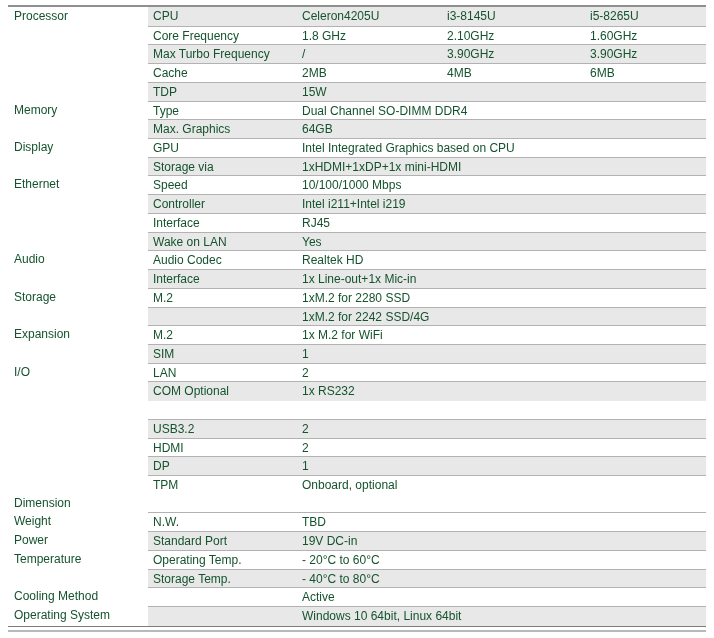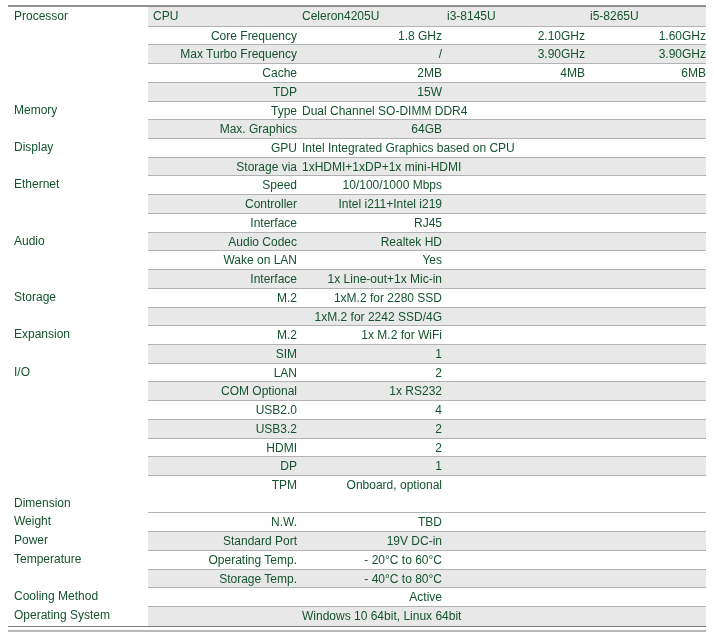--- a/index.html
+++ b/index.html
@@ -45,21 +45,21 @@
     background: #ffffff;
     overflow: visible;
   }
   .band {
     display: grid;
     grid-template-columns: 149px 145px 143px 1fr;
     box-sizing: border-box;
     background: #ffffff;
   }
   .row:nth-child(odd) .band { background: #e8e8e8; }
-  .row + .row .band { border-top: 1px solid #b2b2b2; text-align: right; }
+  .row + .row .band { border-top: 1px solid #b2b2b2; }
   .band > div {
     padding-left: 5px;
     overflow: visible;
   }
   .band .spec { overflow: hidden; text-overflow: clip; }
 </style>
 </head>
 <body>
 
 <div class="spec-table">
@@ -166,40 +166,40 @@
       <div class="row">
     <div class="cat"></div>
     <div class="band">
       <div class="spec">Interface</div>
       <div class="val">RJ45</div>
       <div class="val"></div>
       <div class="val"></div>
     </div>
   </div>
       <div class="row">
+    <div class="cat"></div>
+    <div class="band">
+      <div class="spec">Wake on LAN</div>
+      <div class="val">Yes</div>
+      <div class="val"></div>
+      <div class="val"></div>
+    </div>
+  </div>
+      <div class="row">
     <div class="cat">Audio</div>
     <div class="band">
       <div class="spec">Audio Codec</div>
       <div class="val">Realtek HD</div>
       <div class="val"></div>
       <div class="val"></div>
     </div>
   </div>
       <div class="row">
     <div class="cat"></div>
     <div class="band">
-      <div class="spec">Wake on LAN</div>
-      <div class="val">Yes</div>
-      <div class="val"></div>
-      <div class="val"></div>
-    </div>
-  </div>
-      <div class="row">
-    <div class="cat"></div>
-    <div class="band">
       <div class="spec">Interface</div>
       <div class="val">1x Line-out+1x Mic-in</div>
       <div class="val"></div>
       <div class="val"></div>
     </div>
   </div>
       <div class="row">
     <div class="cat">Storage</div>
     <div class="band">
       <div class="spec">M.2</div>
@@ -248,26 +248,20 @@
     <div class="cat"></div>
     <div class="band">
       <div class="spec">COM Optional</div>
       <div class="val">1x RS232</div>
       <div class="val"></div>
       <div class="val"></div>
     </div>
   </div>
       <div class="row">
     <div class="cat"></div>
-    <div class="band">
-      <div class="spec">USB2.0</div>
-      <div class="val">4</div>
-      <div class="val"></div>
-      <div class="val"></div>
-    </div>
   </div>
       <div class="row">
     <div class="cat"></div>
     <div class="band">
       <div class="spec">USB3.2</div>
       <div class="val">2</div>
       <div class="val"></div>
       <div class="val"></div>
     </div>
   </div>

